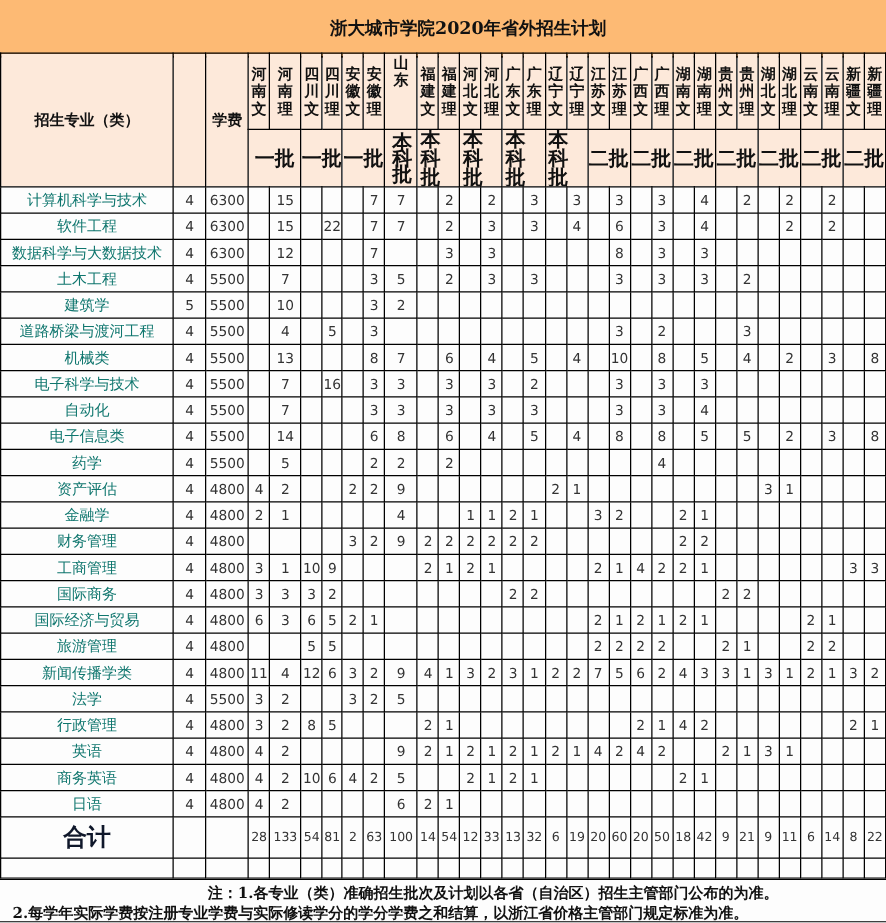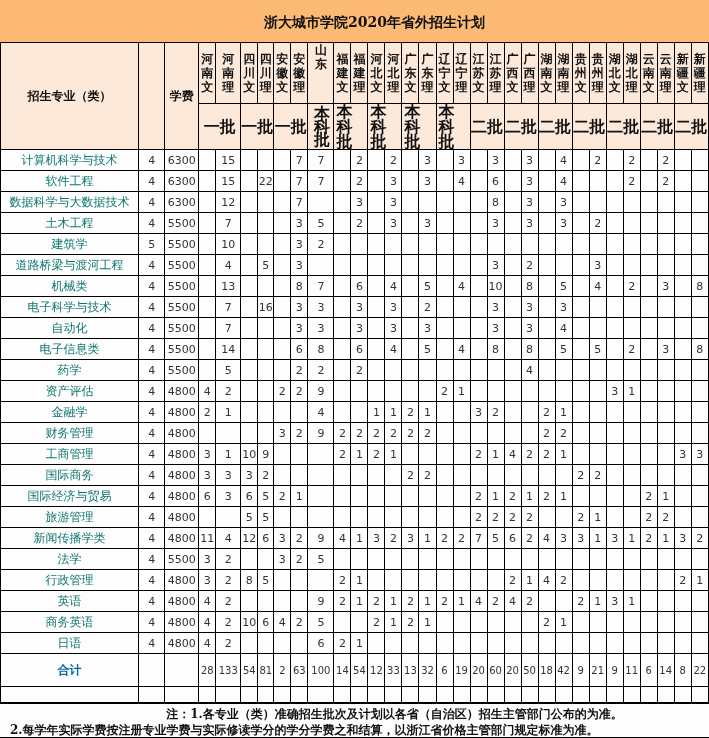--- a/index.html
+++ b/index.html
@@ -10,21 +10,21 @@
   table.grid { position:absolute; left:0; top:42px; border-collapse:collapse; table-layout:fixed; width:709px; }
   table.grid td, table.grid th { border:1px solid #000; padding:0; text-align:center; vertical-align:middle; overflow:hidden; white-space:nowrap; }
   th { background:#fde9da; font-weight:bold; font-family:"DejaVu Serif", serif; color:#111; }
   .hdr-prov { font-size:12px; line-height:14px; height:60px; white-space:normal !important; word-break:break-all; padding:0 1px !important; }
   .hdr-batch { font-size:16px; line-height:15px; height:31px; }
   .hdr-batch.stack { white-space:normal !important; text-align:left; padding-left:2px !important; }
   .hdr-main { font-size:12px; }
   td { font-size:11px; color:#333; height:20px; background:#fdfdfd; }
   td.name { font-size:12px; color:#0f766e; }
   tr.total td { height:32px; font-size:10px; color:#333; }
-  tr.total td.name { font-weight:bold; font-family:"DejaVu Serif", serif; font-size:12px; color:#0369a1; }
+  tr.total td.name { font-weight:bold; font-family:"DejaVu Serif", serif; font-size:19px; color:#0f172a; }
   tr.empty td { height:15px; }
   .notes { position:absolute; left:0; top:703px; width:709px; height:35px; border-top:1px solid #000; border-bottom:1px solid #000; box-sizing:border-box; background:#fdfdfd; }
   .note1 { position:absolute; left:0; width:709px; top:2px; text-align:center; font-family:"DejaVu Serif", serif; font-weight:bold; font-size:12px; color:#111; padding-left:80px; box-sizing:border-box; }
   .note2 { position:absolute; left:10px; top:18px; font-family:"DejaVu Serif", serif; font-weight:bold; font-size:12px; color:#111; }
 </style>
 </head>
 <body>
 
 <div class="sheet">
   <div class="title-band">

